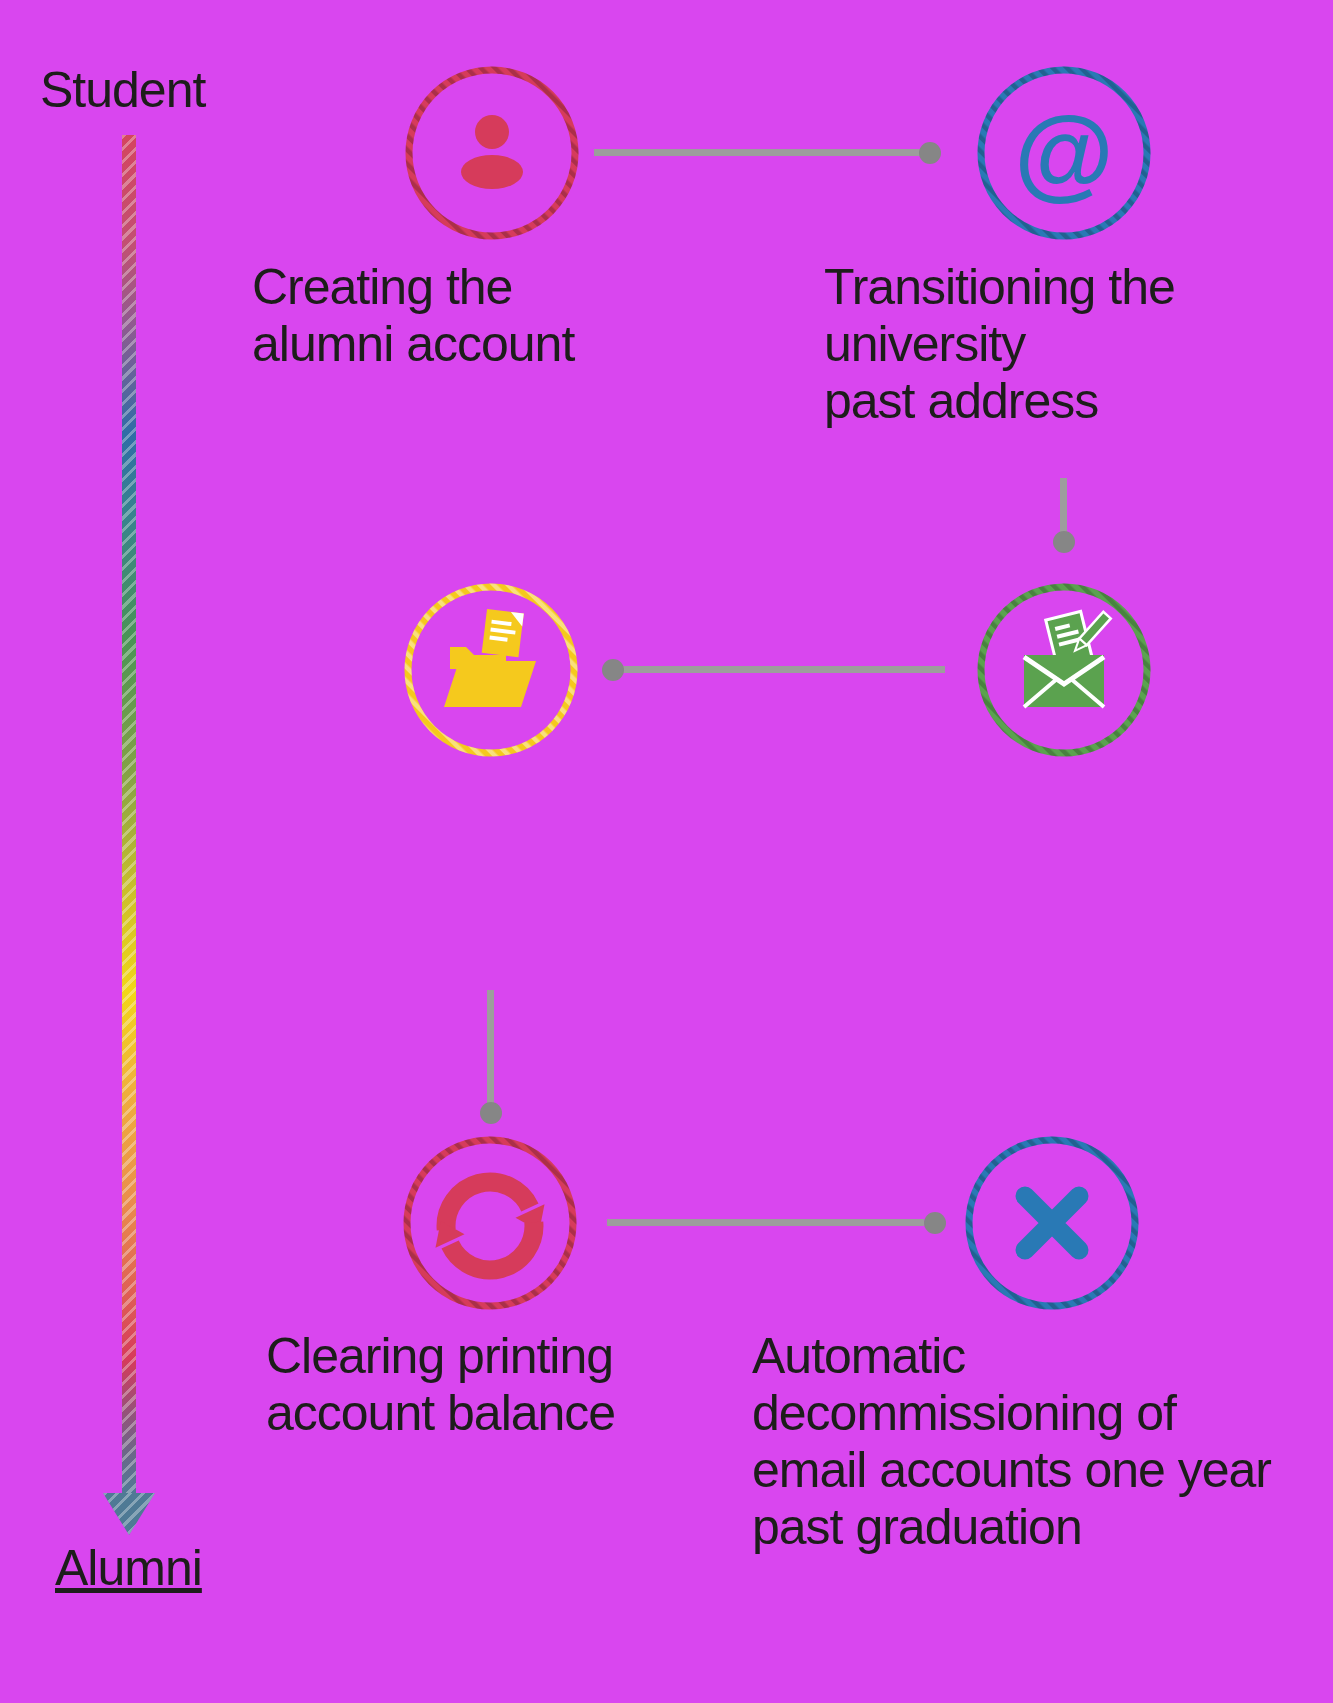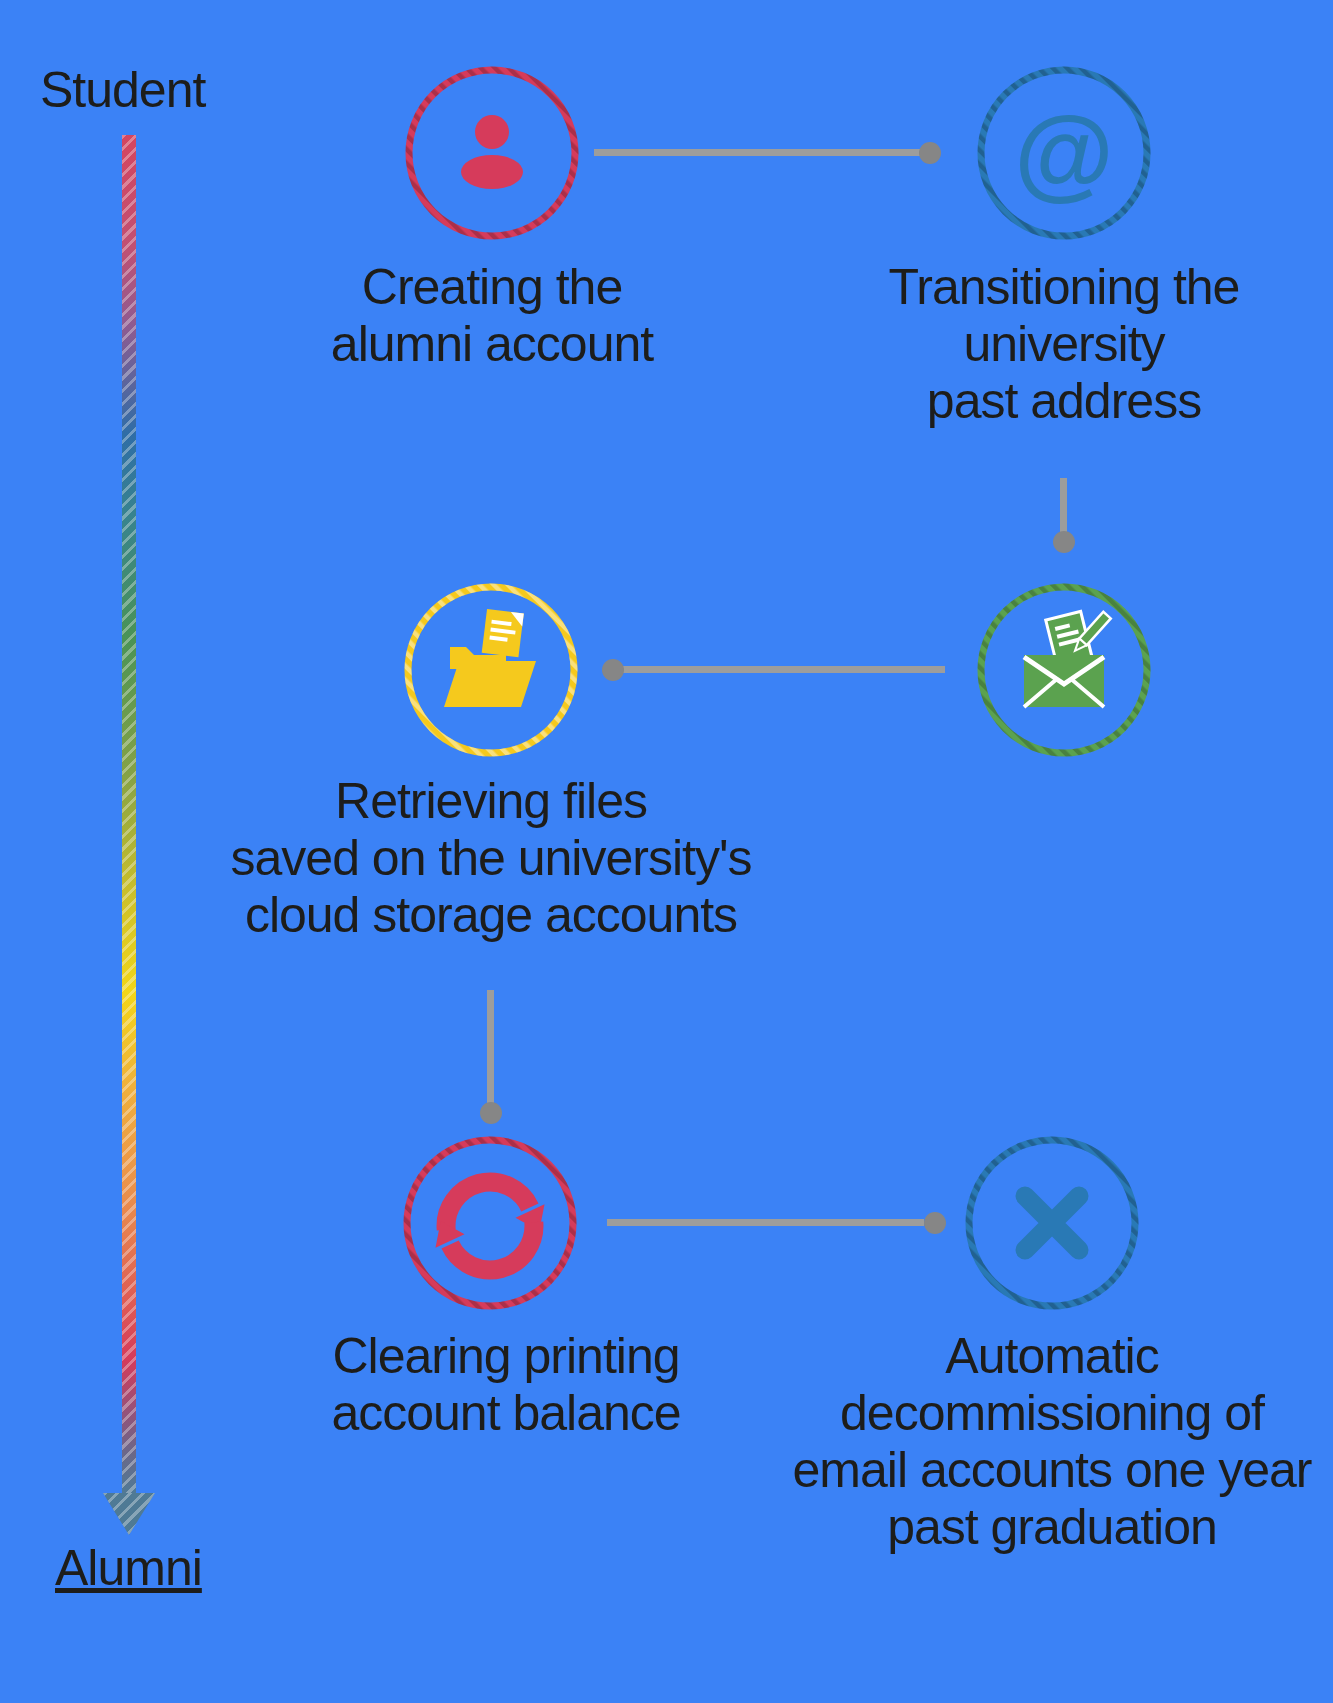--- a/index.html
+++ b/index.html
@@ -1,17 +1,17 @@
 <!DOCTYPE html>
 <html><head>
 <meta charset="utf-8">
 <style>
   html,body{margin:0;padding:0;background:#ffffff;}
   #stage{
-    position:relative;width:1333px;height:1703px;background:#3b82f6;overflow:hidden;
+    position:relative;width:1333px;height:1703px;background:#d946ef;overflow:hidden;
     font-family:"Liberation Sans",sans-serif;color:#1D1D1B;
   }
   .tl-label{position:absolute;font-size:50px;line-height:57px;letter-spacing:-1px;}
   #student-label{left:40px;top:62px;}
   #alumni-label{left:55px;top:1540px;text-decoration:underline;}
   #tl-shaft{
     position:absolute;left:122px;top:135px;width:14px;height:1360px;
     background-image:
       repeating-linear-gradient(135deg, rgba(255,255,255,.32) 0 3px, rgba(255,255,255,0) 3px 9px),
       linear-gradient(180deg,#D4455F 0%,#C25072 8%,#8F5B90 14%,#2F6DA6 22%,#38838E 28%,#4A9356 37%,#85A246 47%,#CDC02A 56%,#F2D619 63%,#EFB03C 70%,#EA8F4C 78%,#DD5A55 86%,#D63B5B 90%,#93537A 94%,#6A6889 97%,#507B96 100%);
@@ -22,21 +22,21 @@
     background-image:repeating-linear-gradient(135deg, rgba(255,255,255,.32) 0 3px, rgba(255,255,255,0) 3px 9px);
     background-color:#4F7A95;
   }
   .step{position:absolute;width:174px;height:174px;}
   #step1{left:405px;top:66px;}
   #step2{left:977px;top:66px;}
   #step3{left:404px;top:583px;}
   #step4{left:977px;top:583px;}
   #step5{left:403px;top:1136px;}
   #step6{left:965px;top:1136px;}
-  .label{position:absolute;text-align:center;white-space:pre-line;
+  .label{position:absolute;white-space:pre-line;
          font-size:50px;line-height:57px;letter-spacing:-1px;}
   #label1{left:252px;top:259px;width:480px;}
   #label2{left:824px;top:259px;width:480px;}
   #label3{left:211px;top:773px;width:560px;}
   #label4{left:804px;top:773px;width:520px;}
   #label5{left:266px;top:1328px;width:480px;}
   #label6{left:752px;top:1328px;width:600px;}
   .conn{position:absolute;background:#9D9D9C;}
   .conn-dot{position:absolute;width:22px;height:22px;border-radius:50%;background:#868686;}
   #conn1{left:594px;top:149px;width:336px;height:7px;}
@@ -157,23 +157,20 @@
       <circle cx="87" cy="87" r="83" fill="none" stroke-width="7" stroke="url(#stripeDark)"></circle>
       <path d="M60,60 L114,114 M114,60 L60,114" fill="none" stroke-width="19" stroke-linecap="round" style="stroke:var(--c)"></path>
     </svg>
   </div>
 
   <div class="label" id="label1">Creating the
 alumni account</div>
   <div class="label" id="label2">Transitioning the
 university
 past address</div>
-  <div class="label" id="label3">Retrieving files
-saved on the university's
-cloud storage accounts</div>
   <div class="label" id="label5">Clearing printing
 account balance</div>
   <div class="label" id="label6">Automatic
 decommissioning of
 email accounts one year
 past graduation</div>
 
 </div>
 
 </body></html>

